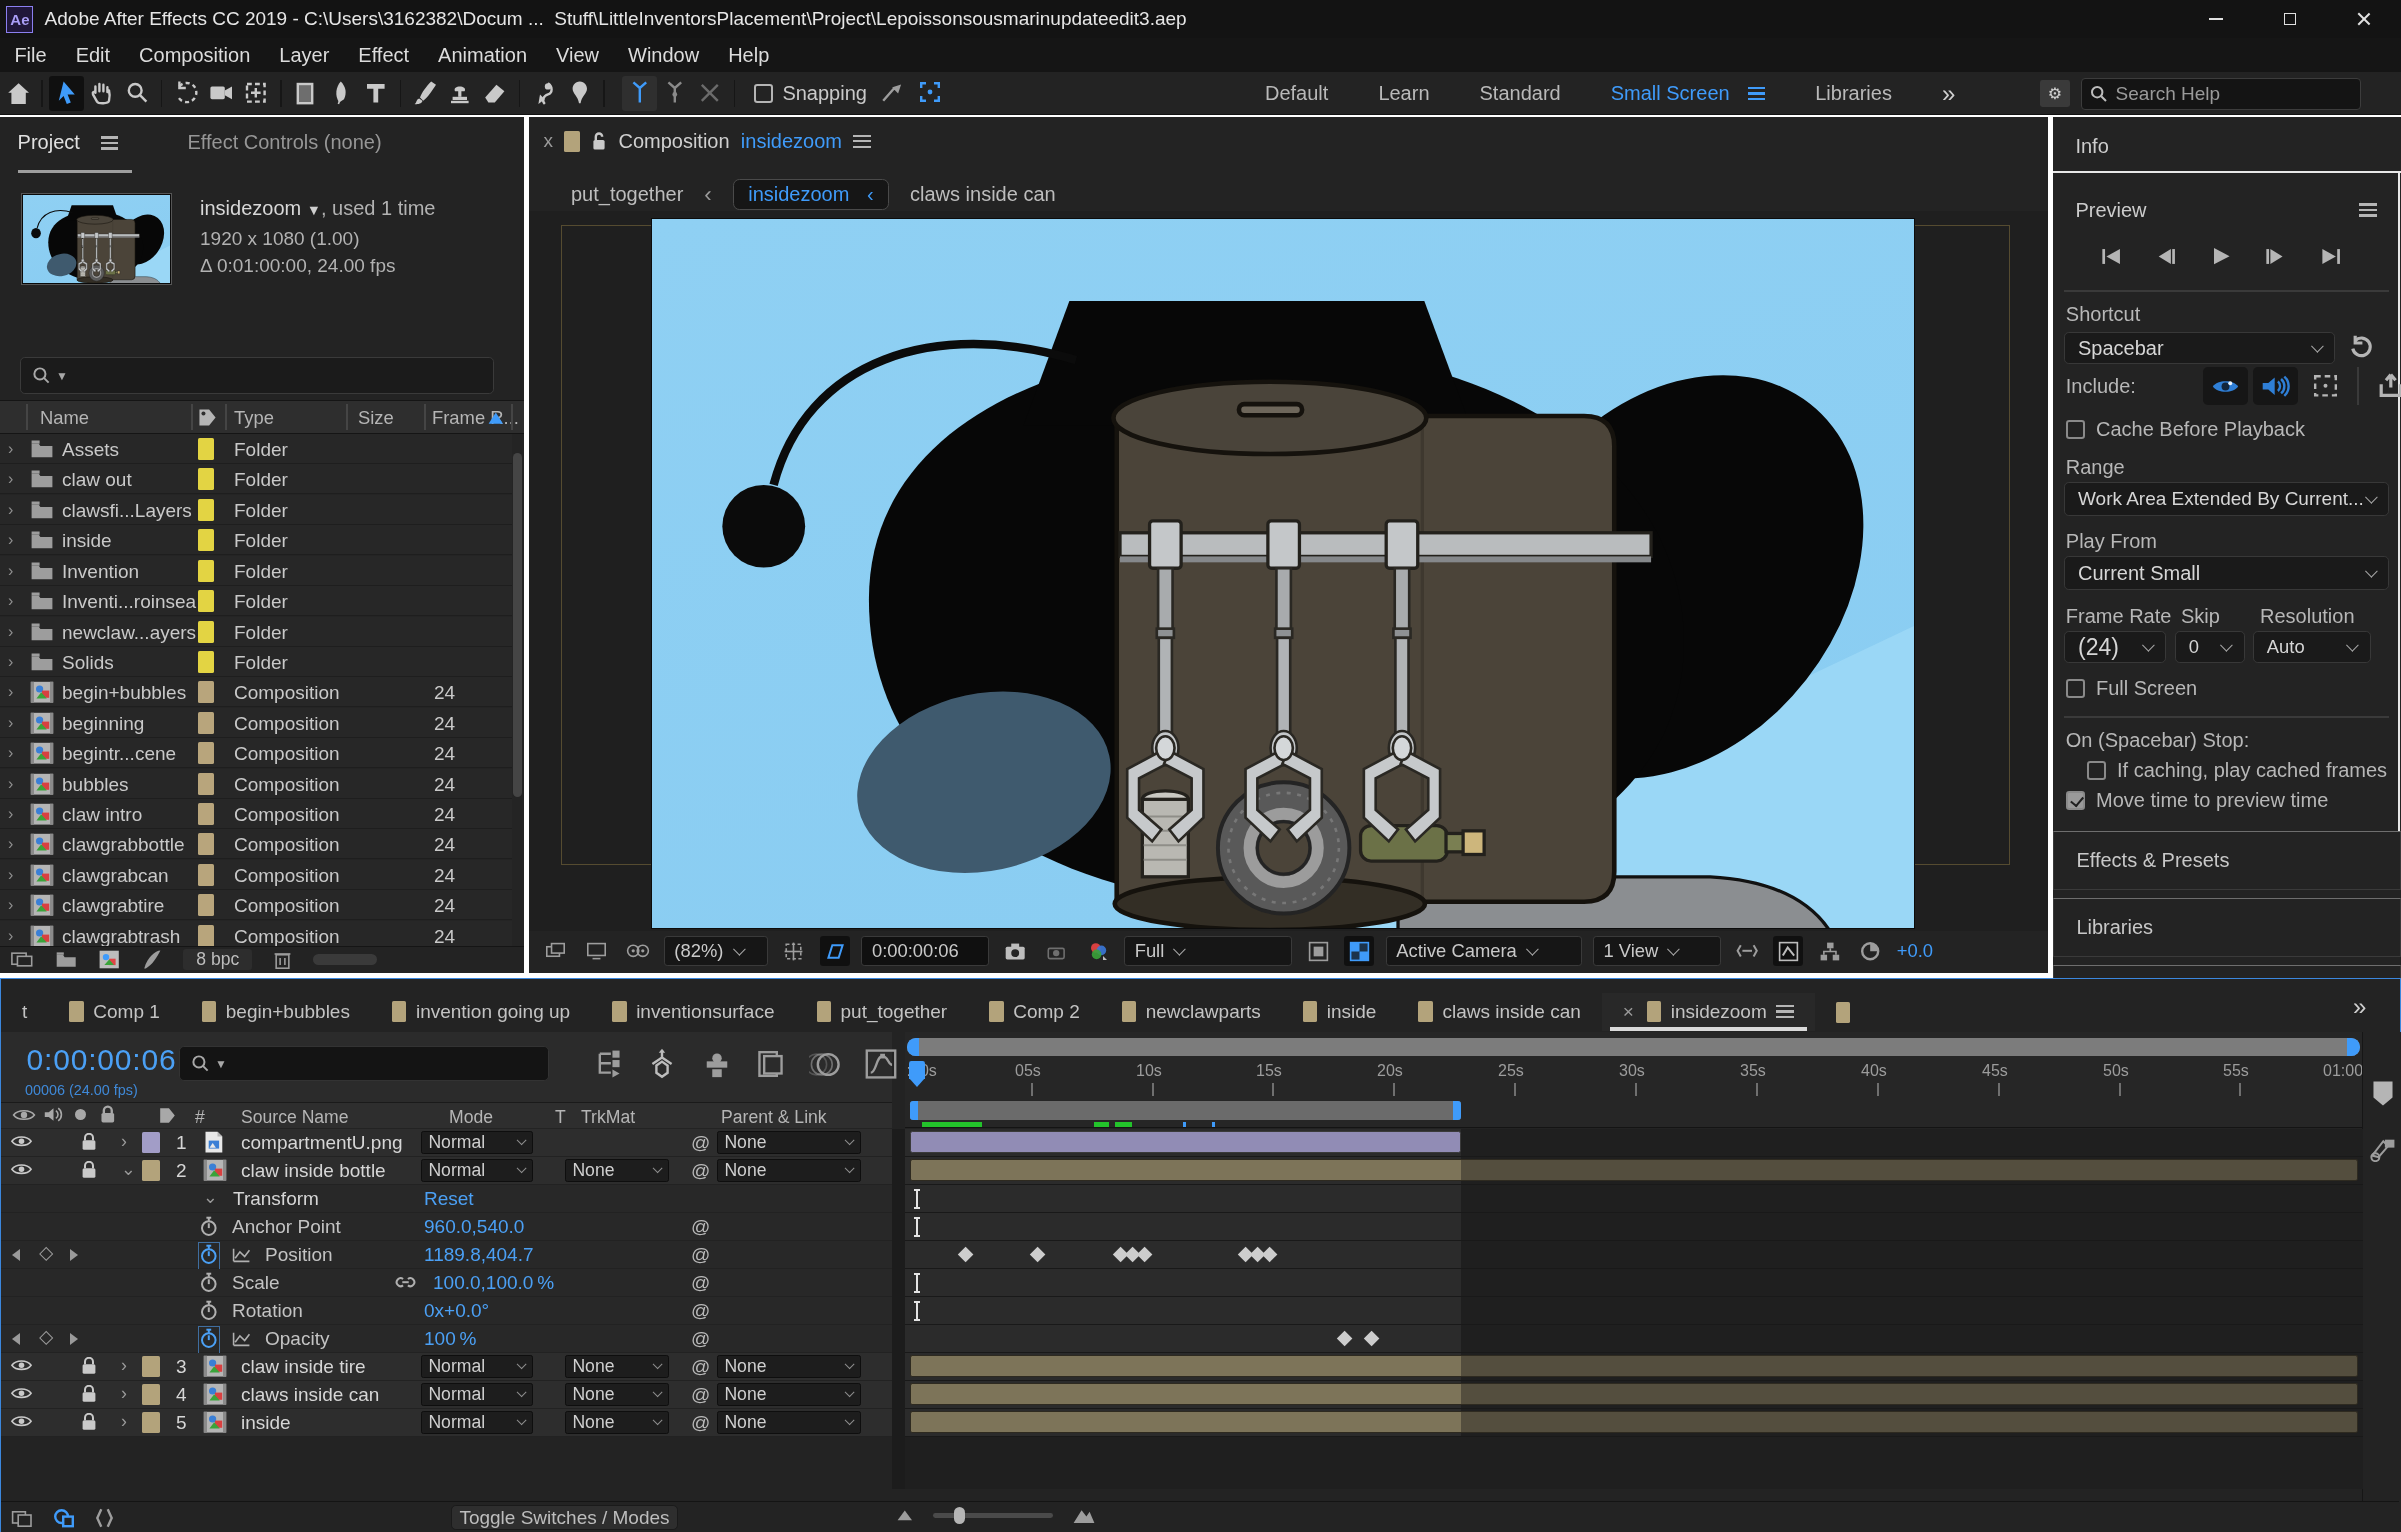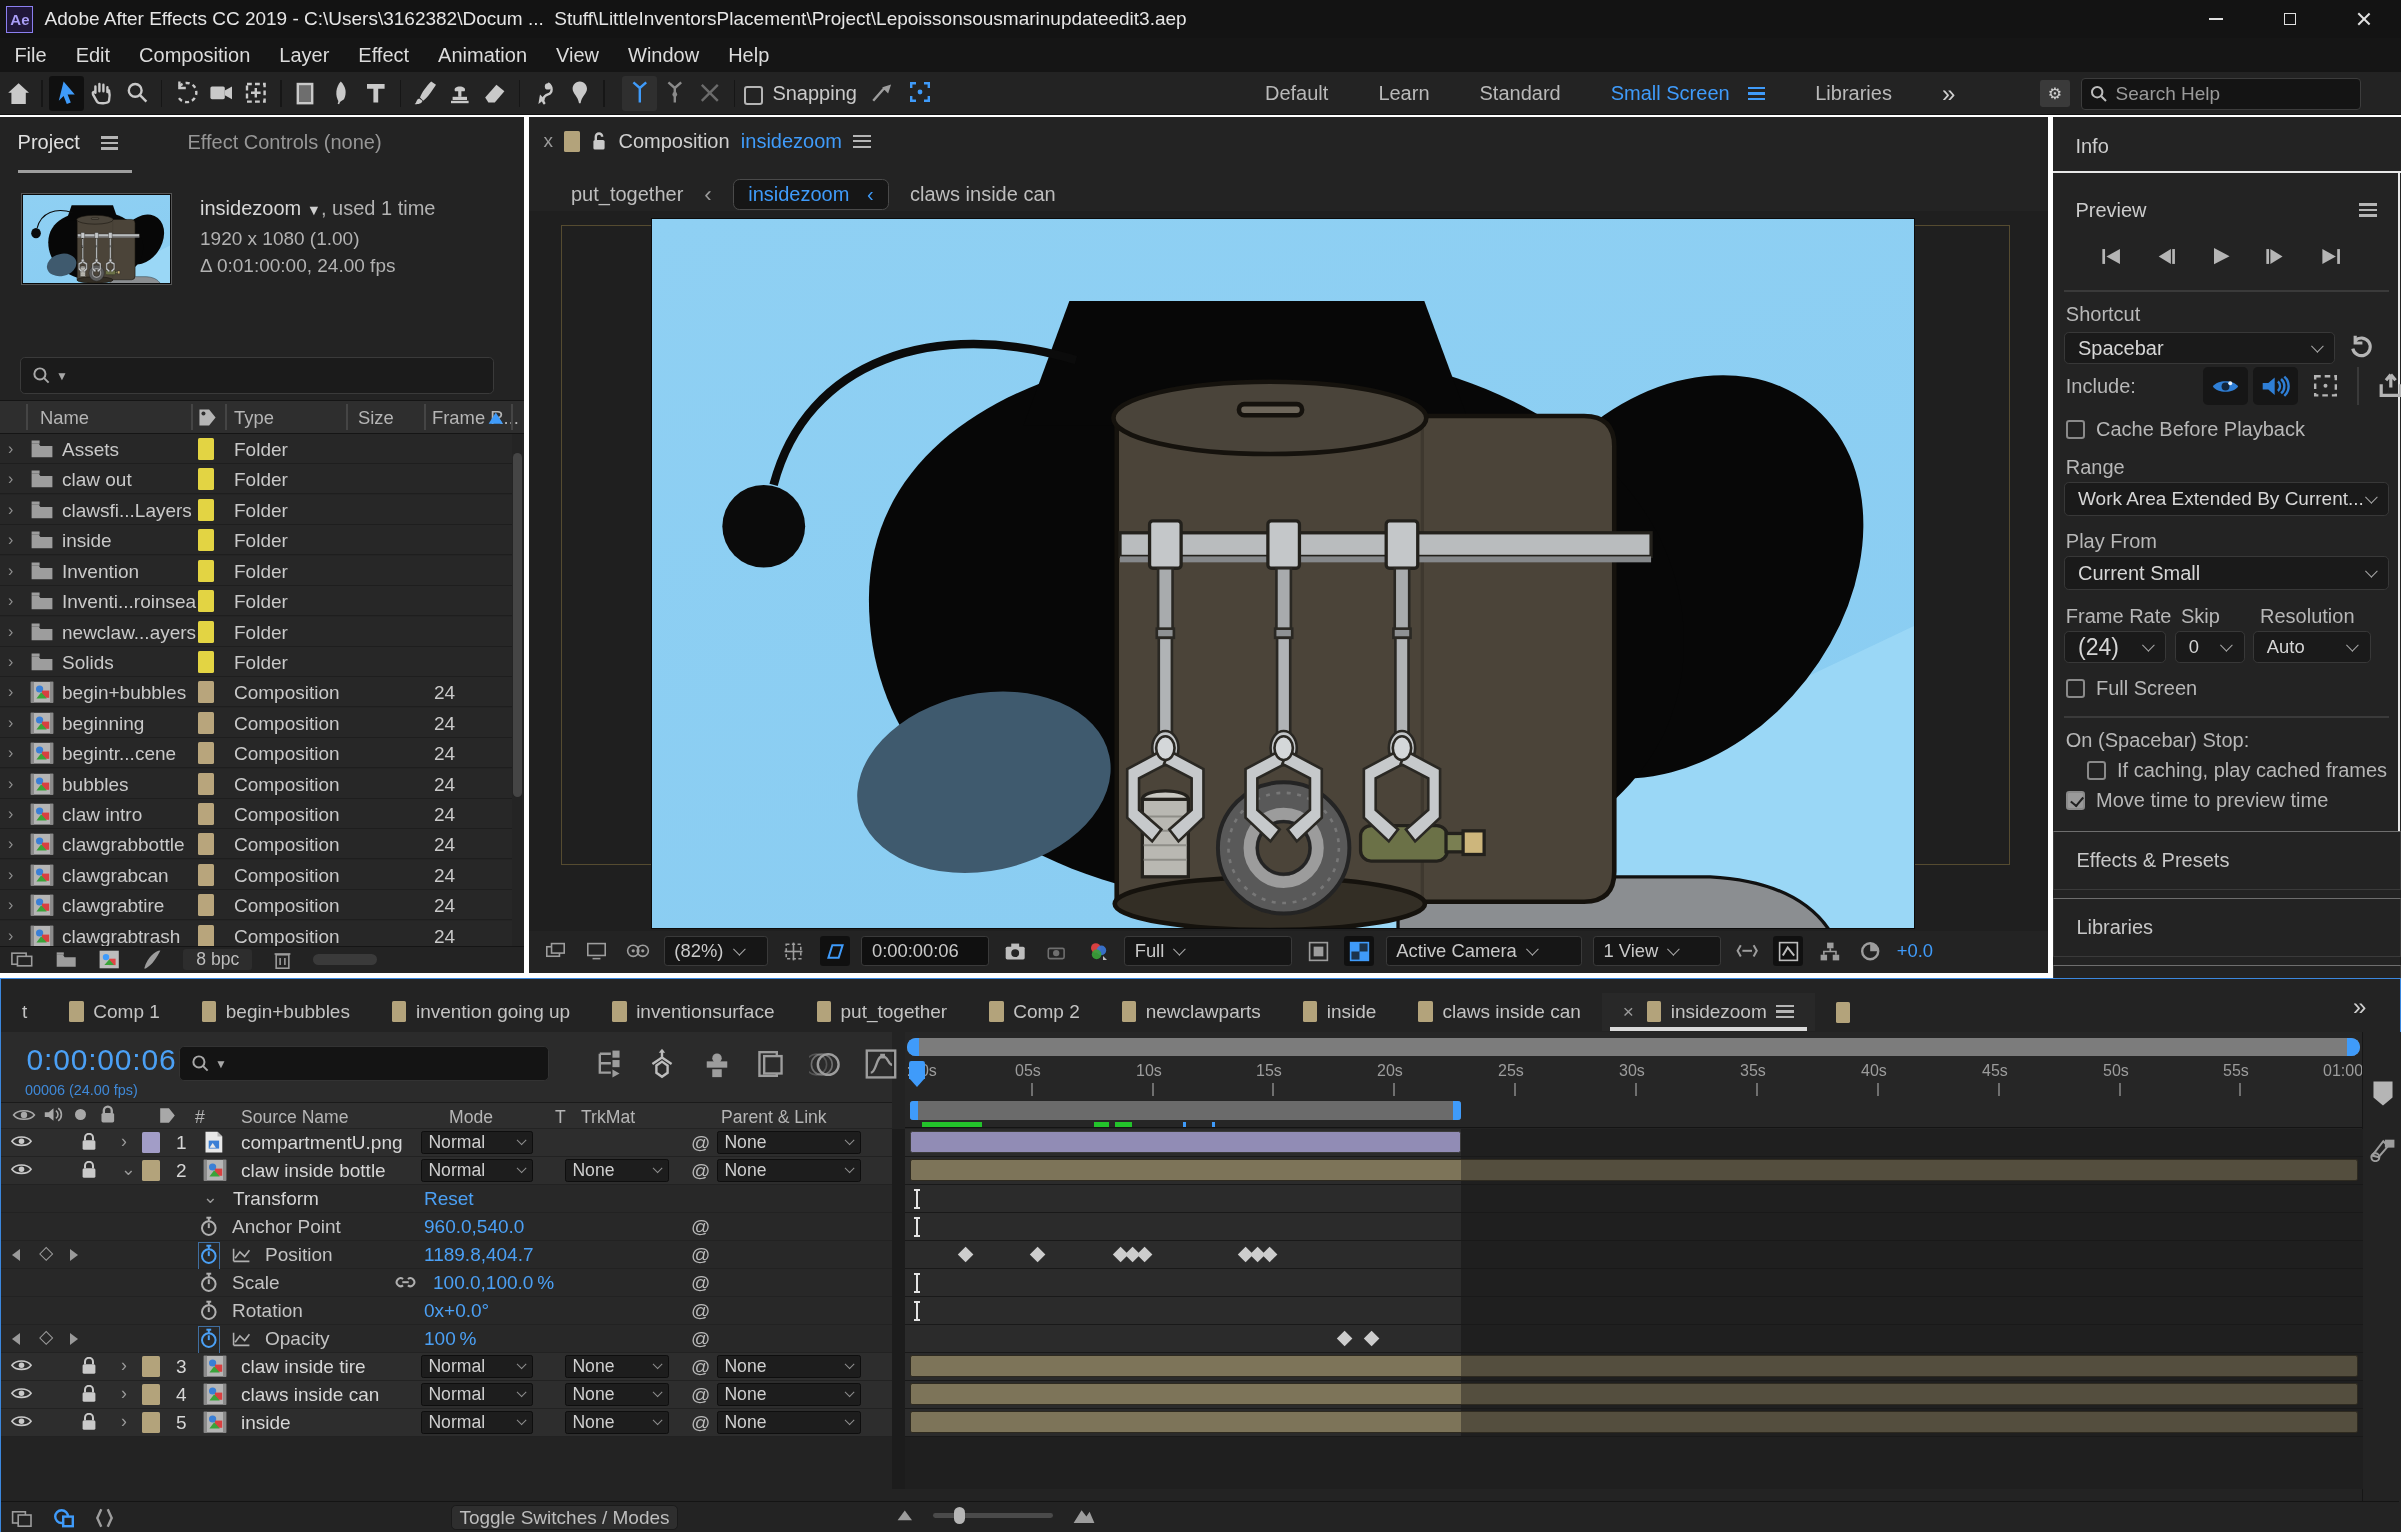--- a/index.html
+++ b/index.html
@@ -318,21 +318,21 @@
           <path d="M16 28 V10 M16 10 L8 3 M16 10 L24 3" stroke="#8a8a8a" stroke-width="3" fill="none"></path>
           <circle cx="16" cy="18" r="3" fill="#8a8a8a"></circle>
         </svg>
       </div>
       <div class="tool">
         <svg width="25.6" height="25.6" viewBox="0 0 32 32">
           <path d="M6 26 L26 6 M6 6 L26 26" stroke="#8a8a8a" stroke-width="3" fill="none" opacity="0.7"></path>
         </svg>
       </div>
       <div class="tool-sep"></div>
-      <div style="display: flex; align-items: flex-end; gap: 9.6px; margin-left: 2px;">
+      <div style="display: flex; align-items: center; gap: 9.6px; margin-left: 12px;">
         <span class="cb" style="border-color: rgb(181, 181, 181);"></span>
         <span style="font-size: 20px; color: rgb(201, 201, 201);">Snapping</span>
       </div>
       <span style="margin-left: 12.8px;"><svg width="24" height="24" viewBox="0 0 30 30">
           <path d="M4 26 L18 10 M18 10 l6 -2 -2 6 Z" stroke="#9d9d9d" stroke-width="3" fill="#9d9d9d"></path>
         </svg></span>
       <span style="margin-left: 14.4px;"><svg width="24" height="24" viewBox="0 0 30 30">
           <path d="M4 10 V4 H10 M20 4 H26 V10 M26 20 V26 H20 M10 26 H4 V20" stroke="#3f9bfa" stroke-width="3" fill="none"></path>
           <circle cx="15" cy="15" r="3" fill="#3f9bfa"></circle>
         </svg></span>

